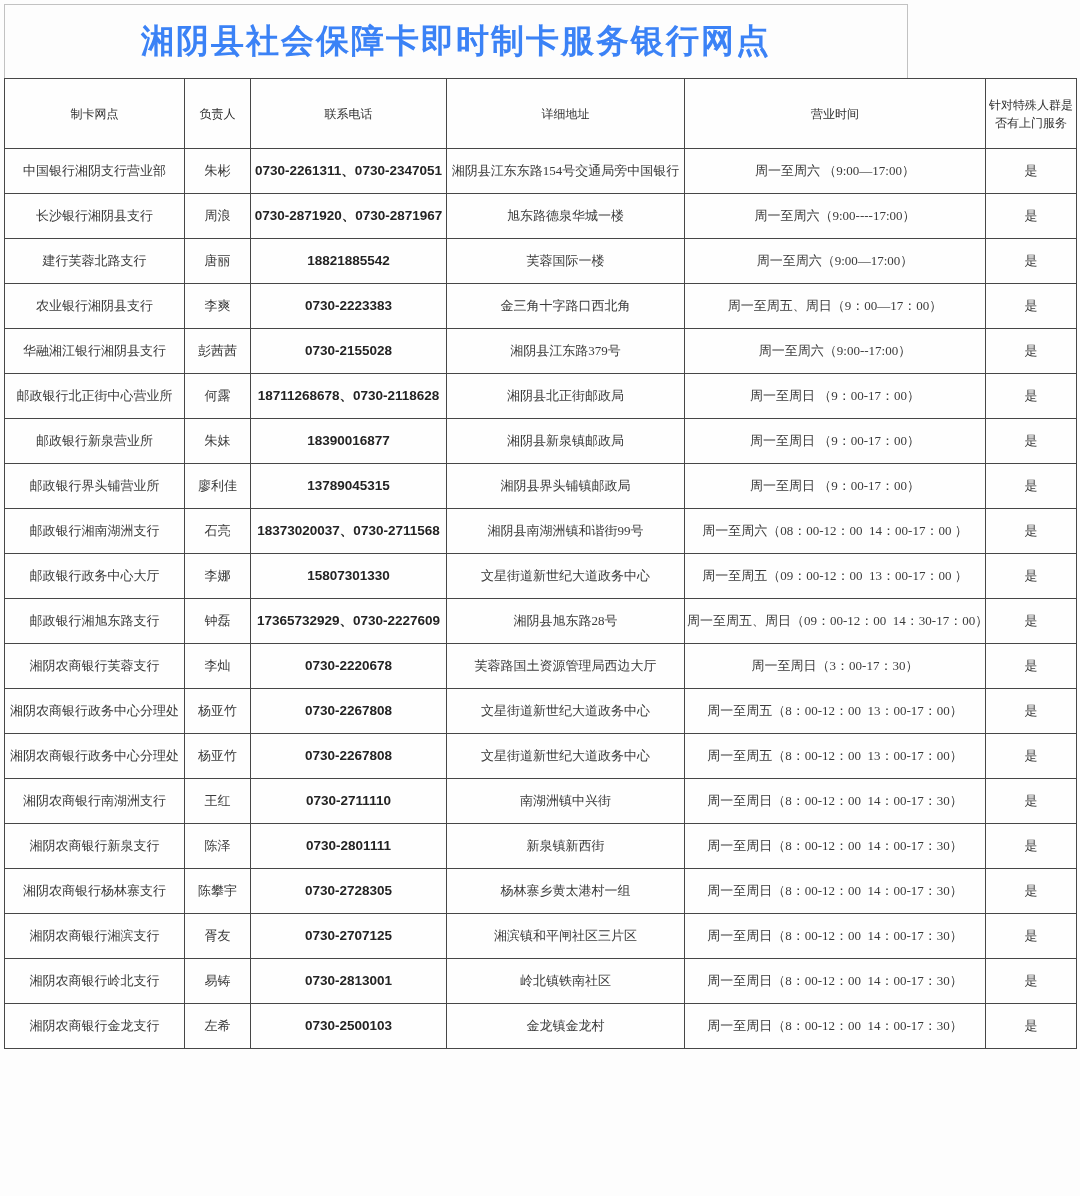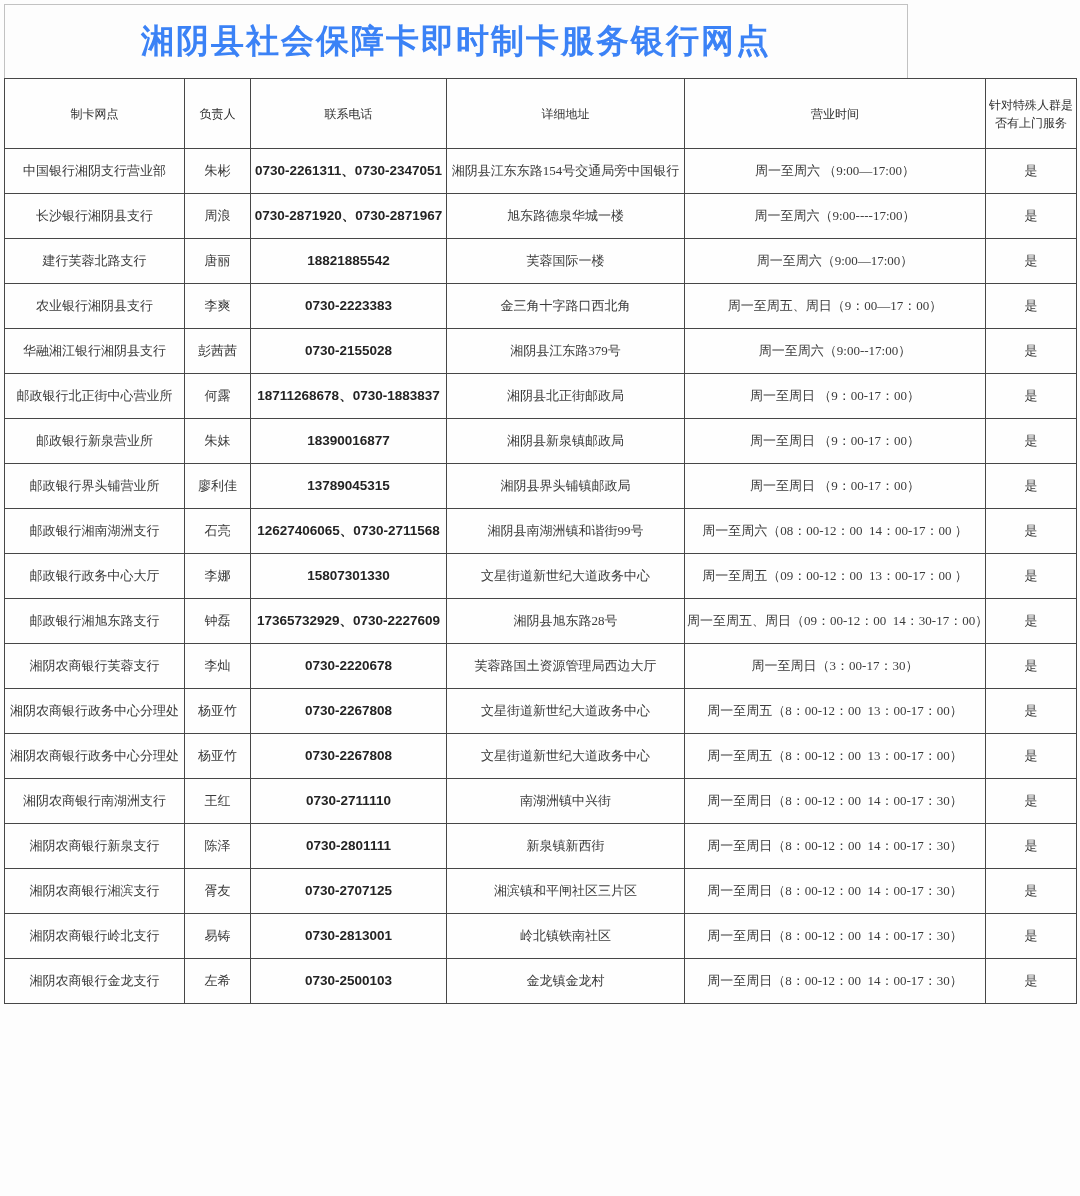--- a/index.html
+++ b/index.html
@@ -100,21 +100,21 @@
           <td class="col-branch">华融湘江银行湘阴县支行</td>
           <td class="col-contact">彭茜茜</td>
           <td class="col-phone">0730-2155028</td>
           <td class="col-address">湘阴县江东路379号</td>
           <td class="col-hours">周一至周六（9:00--17:00）</td>
           <td class="col-door_service">是</td>
         </tr>
         <tr>
           <td class="col-branch">邮政银行北正街中心营业所</td>
           <td class="col-contact">何露</td>
-          <td class="col-phone">18711268678、0730-1883837</td>
+          <td class="col-phone">18711268678、0730-2118628</td>
           <td class="col-address">湘阴县北正街邮政局</td>
           <td class="col-hours">周一至周日 （9：00-17：00）</td>
           <td class="col-door_service">是</td>
         </tr>
         <tr>
           <td class="col-branch">邮政银行新泉营业所</td>
           <td class="col-contact">朱妹</td>
           <td class="col-phone">18390016877</td>
           <td class="col-address">湘阴县新泉镇邮政局</td>
           <td class="col-hours">周一至周日 （9：00-17：00）</td>
@@ -124,21 +124,21 @@
           <td class="col-branch">邮政银行界头铺营业所</td>
           <td class="col-contact">廖利佳</td>
           <td class="col-phone">13789045315</td>
           <td class="col-address">湘阴县界头铺镇邮政局</td>
           <td class="col-hours">周一至周日 （9：00-17：00）</td>
           <td class="col-door_service">是</td>
         </tr>
         <tr>
           <td class="col-branch">邮政银行湘南湖洲支行</td>
           <td class="col-contact">石亮</td>
-          <td class="col-phone">12627406065、0730-2711568</td>
+          <td class="col-phone">18373020037、0730-2711568</td>
           <td class="col-address">湘阴县南湖洲镇和谐街99号</td>
           <td class="col-hours">周一至周六（08：00-12：00  14：00-17：00 ）</td>
           <td class="col-door_service">是</td>
         </tr>
         <tr>
           <td class="col-branch">邮政银行政务中心大厅</td>
           <td class="col-contact">李娜</td>
           <td class="col-phone">15807301330</td>
           <td class="col-address">文星街道新世纪大道政务中心</td>
           <td class="col-hours">周一至周五（09：00-12：00  13：00-17：00 ）</td>
@@ -186,20 +186,28 @@
         </tr>
         <tr>
           <td class="col-branch">湘阴农商银行新泉支行</td>
           <td class="col-contact">陈泽</td>
           <td class="col-phone">0730-2801111</td>
           <td class="col-address">新泉镇新西街</td>
           <td class="col-hours">周一至周日（8：00-12：00  14：00-17：30）</td>
           <td class="col-door_service">是</td>
         </tr>
         <tr>
+          <td class="col-branch">湘阴农商银行杨林寨支行</td>
+          <td class="col-contact">陈攀宇</td>
+          <td class="col-phone">0730-2728305</td>
+          <td class="col-address">杨林寨乡黄太港村一组</td>
+          <td class="col-hours">周一至周日（8：00-12：00  14：00-17：30）</td>
+          <td class="col-door_service">是</td>
+        </tr>
+        <tr>
           <td class="col-branch">湘阴农商银行湘滨支行</td>
           <td class="col-contact">胥友</td>
           <td class="col-phone">0730-2707125</td>
           <td class="col-address">湘滨镇和平闸社区三片区</td>
           <td class="col-hours">周一至周日（8：00-12：00  14：00-17：30）</td>
           <td class="col-door_service">是</td>
         </tr>
         <tr>
           <td class="col-branch">湘阴农商银行岭北支行</td>
           <td class="col-contact">易铸</td>

